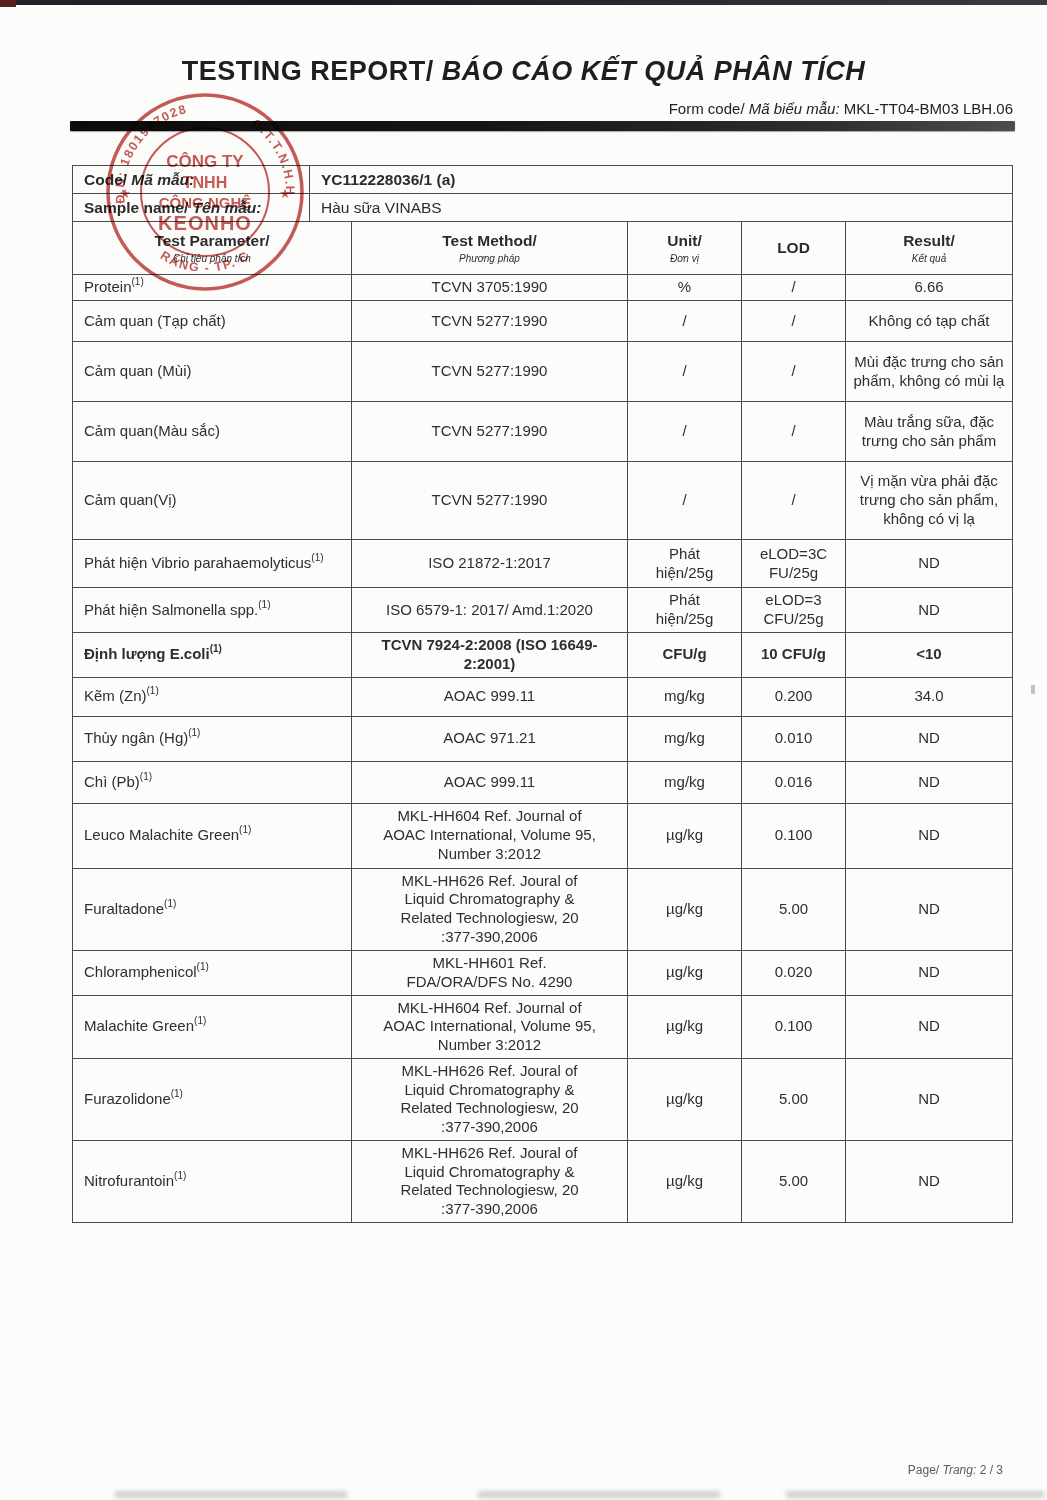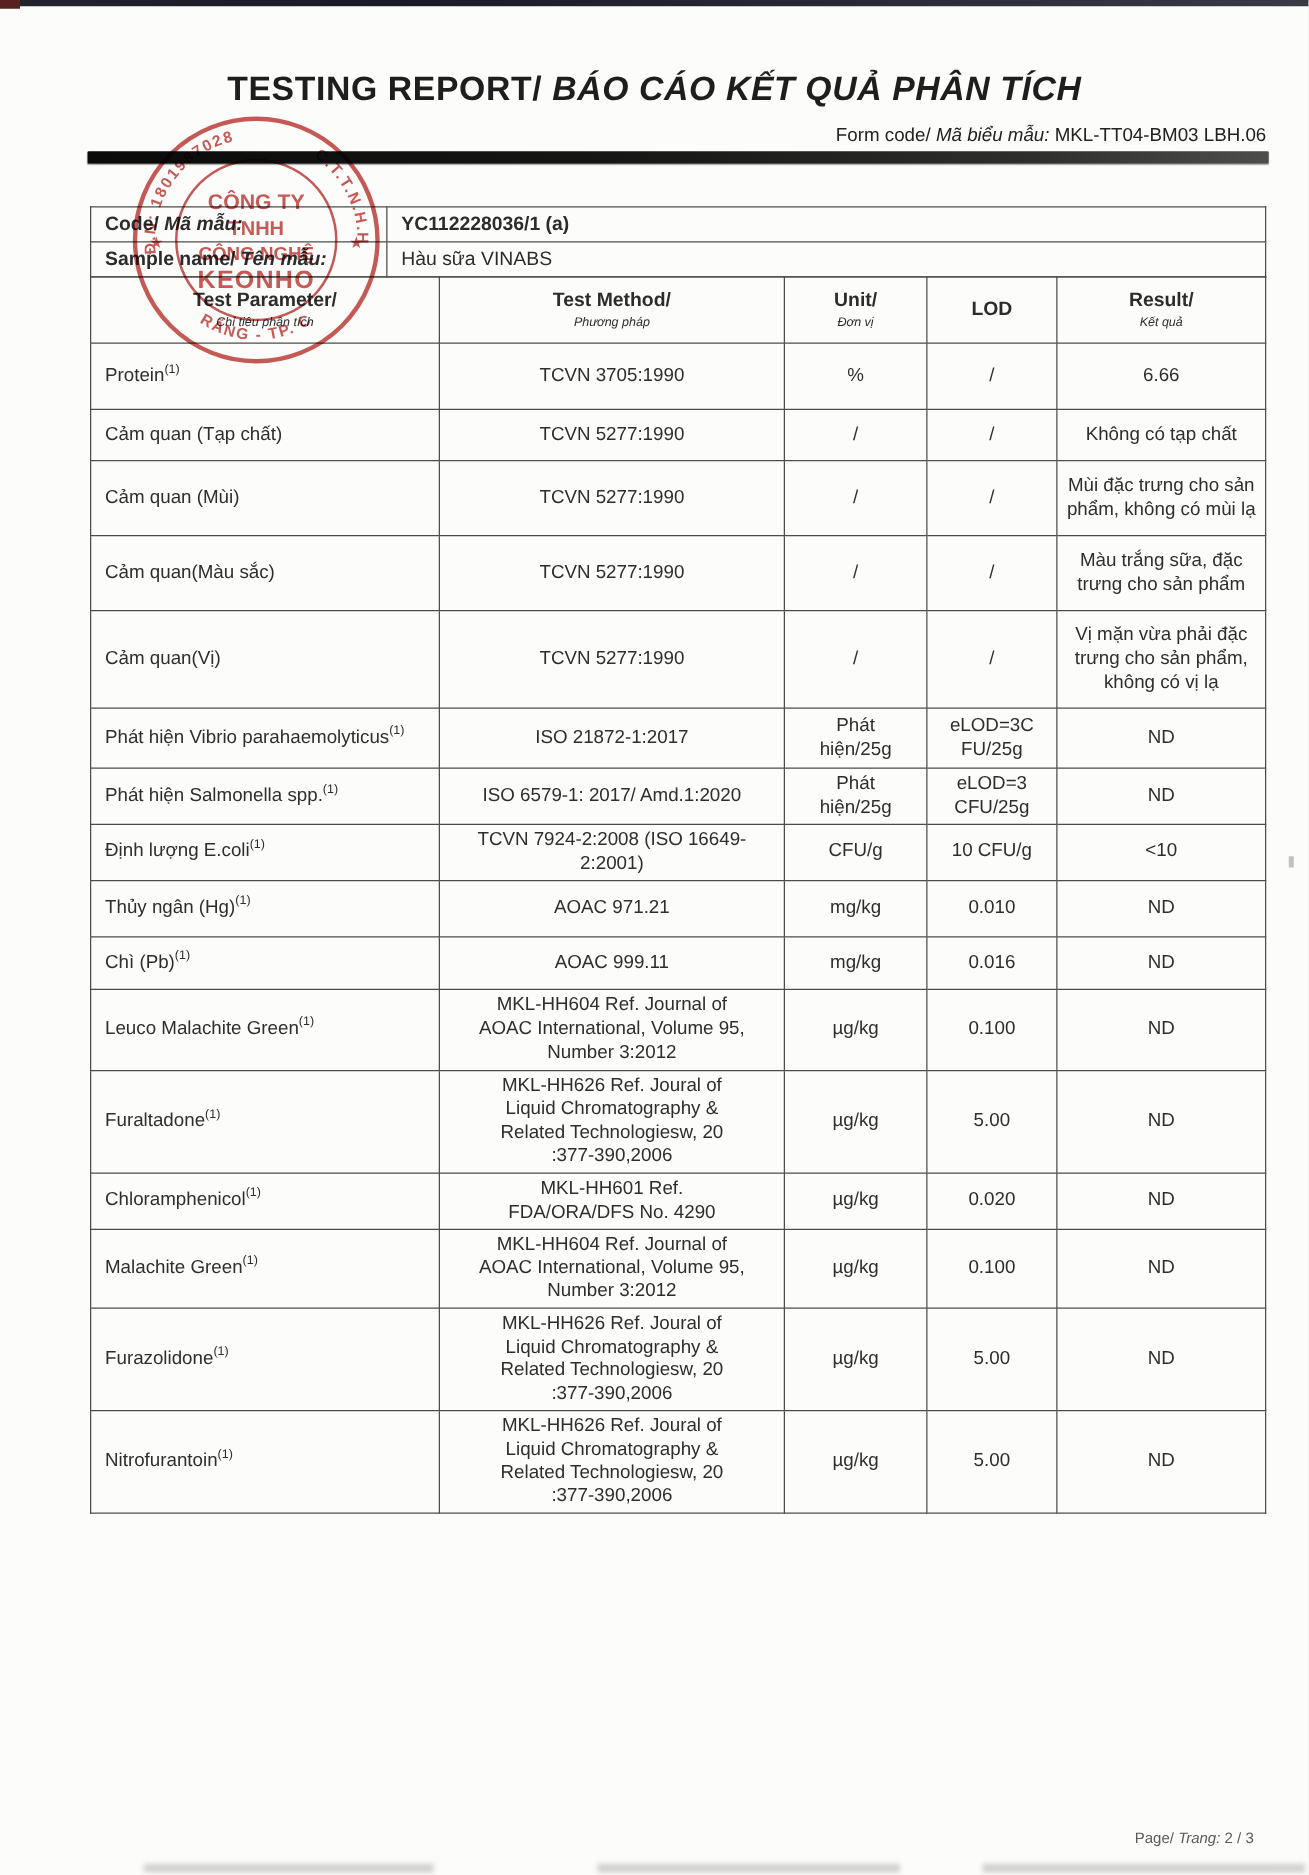--- a/index.html
+++ b/index.html
@@ -114,21 +114,21 @@
             <div class="h-en">LOD</div>
             <div class="h-vi"></div>
           </th>
           <th>
             <div class="h-en">Result/</div>
             <div class="h-vi">Kết quả</div>
           </th>
         </tr>
       </thead>
       <tbody id="table-body">
-          <tr style="height: 53px;">
+          <tr style="height: 26px;">
             <td class="c-param"><span>Protein</span><sup>(1)</sup></td>
             <td class="c-method">TCVN 3705:1990</td>
             <td class="c-unit">%</td>
             <td class="c-lod">/</td>
             <td class="c-result">6.66</td>
           </tr>
           <tr style="height: 41px;">
             <td class="c-param"><span>Cảm quan (Tạp chất)</span></td>
             <td class="c-method">TCVN 5277:1990</td>
             <td class="c-unit">/</td>
@@ -167,27 +167,34 @@
           </tr>
           <tr style="height: 45px;">
             <td class="c-param"><span>Phát hiện Salmonella spp.</span><sup>(1)</sup></td>
             <td class="c-method">ISO 6579-1: 2017/ Amd.1:2020</td>
             <td class="c-unit">Phát
 hiện/25g</td>
             <td class="c-lod">eLOD=3
 CFU/25g</td>
             <td class="c-result">ND</td>
           </tr>
-          <tr style="height: 43px;">
+          <tr style="height: 43px; font-weight: bold;">
             <td class="c-param"><span>Định lượng E.coli</span><sup>(1)</sup></td>
             <td class="c-method">TCVN 7924-2:2008 (ISO 16649-
 2:2001)</td>
             <td class="c-unit">CFU/g</td>
             <td class="c-lod">10 CFU/g</td>
             <td class="c-result">&lt;10</td>
+          </tr>
+          <tr style="height: 39px;">
+            <td class="c-param"><span>Kẽm (Zn)</span><sup>(1)</sup></td>
+            <td class="c-method">AOAC 999.11</td>
+            <td class="c-unit">mg/kg</td>
+            <td class="c-lod">0.200</td>
+            <td class="c-result">34.0</td>
           </tr>
           <tr style="height: 45px;">
             <td class="c-param"><span>Thủy ngân (Hg)</span><sup>(1)</sup></td>
             <td class="c-method">AOAC 971.21</td>
             <td class="c-unit">mg/kg</td>
             <td class="c-lod">0.010</td>
             <td class="c-result">ND</td>
           </tr>
           <tr style="height: 42px;">
             <td class="c-param"><span>Chì (Pb)</span><sup>(1)</sup></td>

